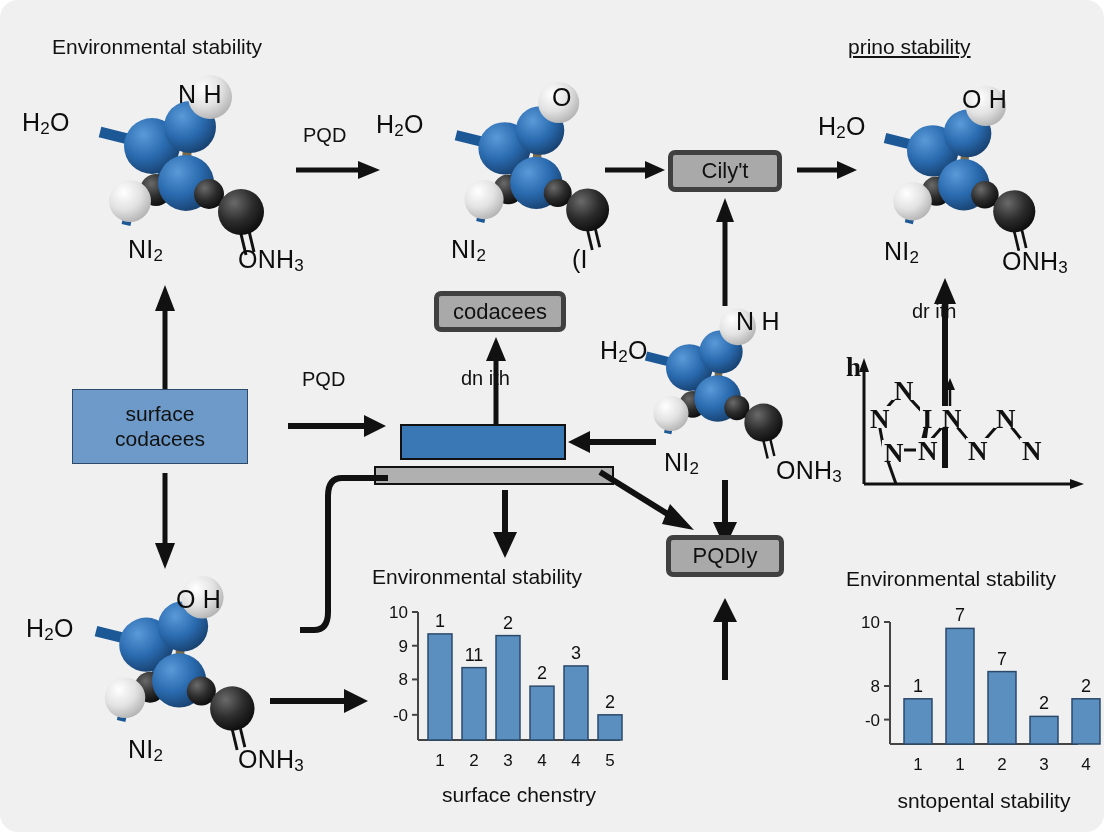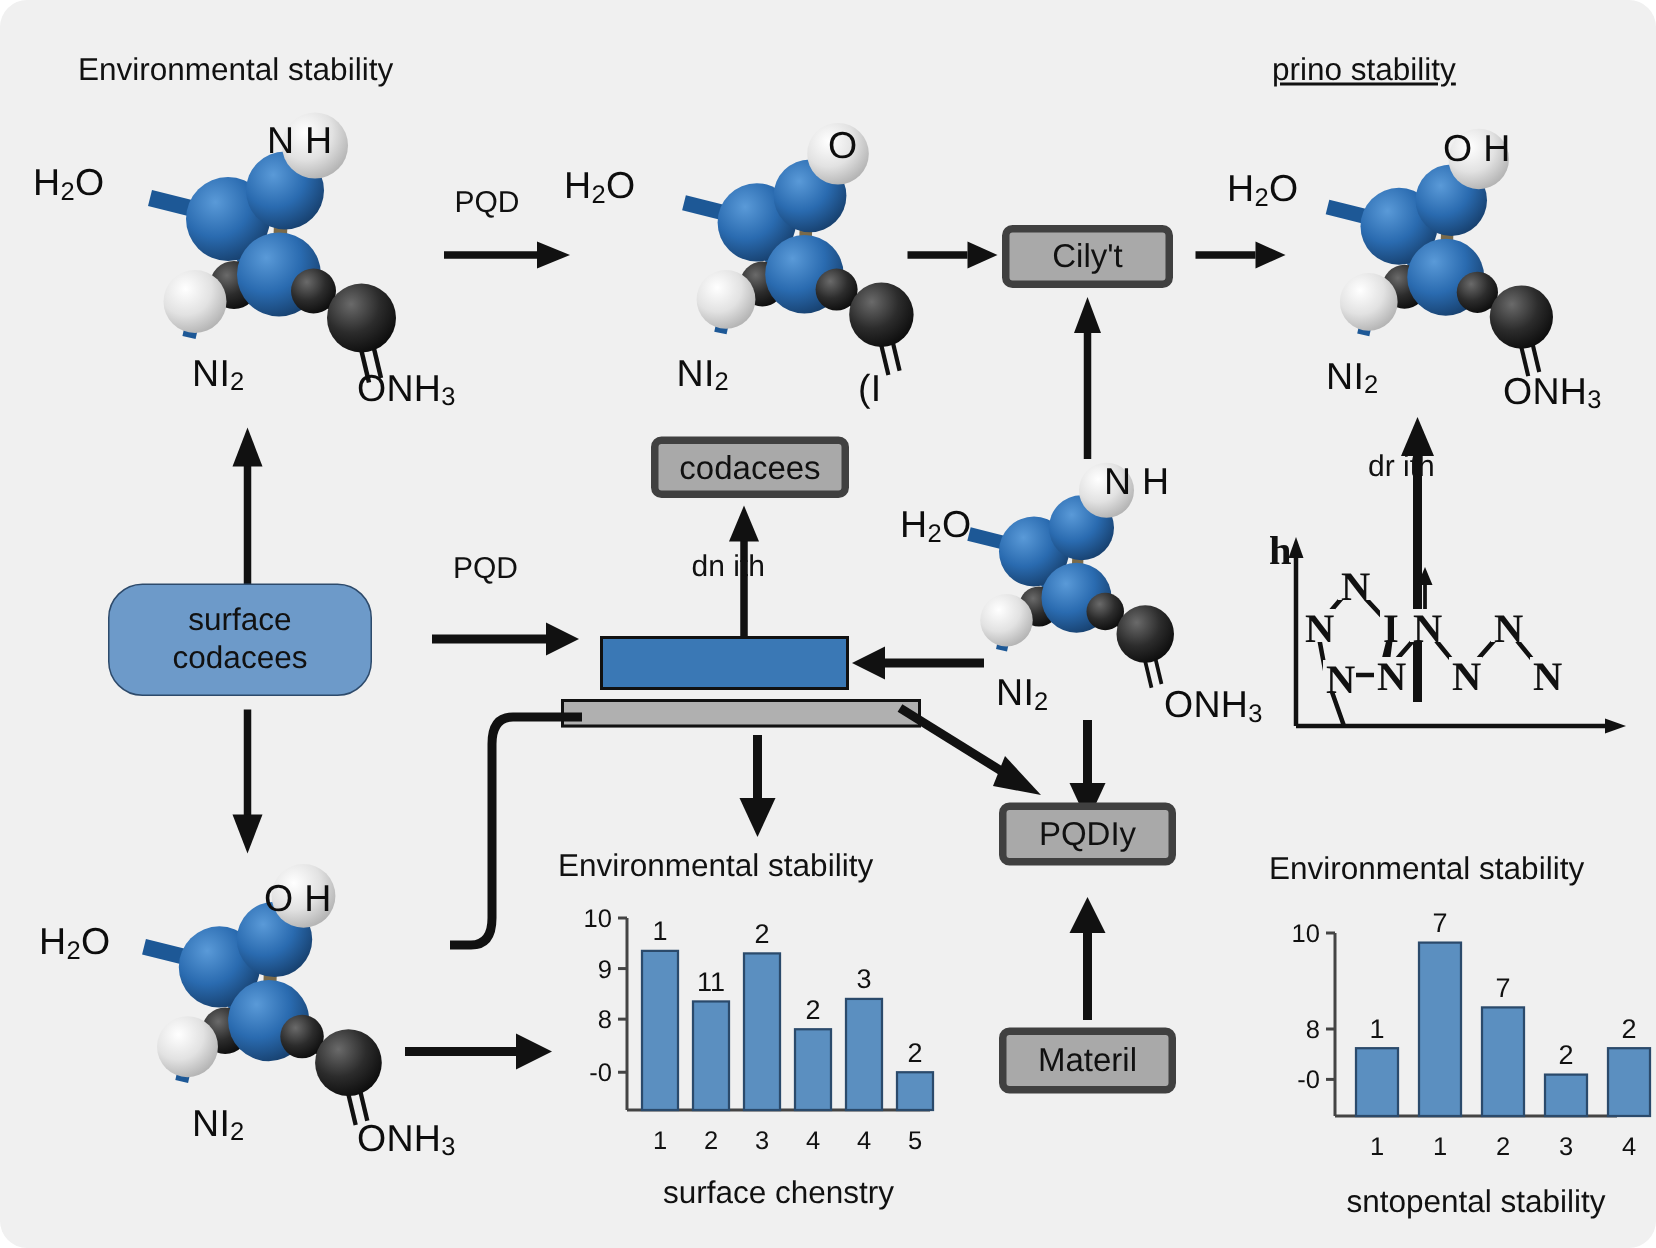--- a/index.html
+++ b/index.html
@@ -173,21 +173,21 @@
     <line x1="13" y1="92" x2="13" y2="22" stroke="#111" stroke-width="5"></line>
     <polygon points="3,24 13,0 23,24" fill="#111"></polygon>
   </svg>
   <div class="abs lbl" style="left:461px;top:367px;">dn ith</div>
 
   <svg class="abs" style="left:152px;top:285px;" width="26" height="108">
     <line x1="13" y1="108" x2="13" y2="24" stroke="#111" stroke-width="5"></line>
     <polygon points="3,26 13,0 23,26" fill="#111"></polygon>
   </svg>
 
-  <div class="abs bluebox" style="left:72px;top:389px;width:176px;height:75px;border-radius:23px;">
+  <div class="abs bluebox" style="left:72px;top:389px;width:176px;height:75px;">
     <span>surface</span>
     <span>codacees</span>
   </div>
 
   <div class="abs lbl" style="left:302px;top:368px;">PQD</div>
   <svg class="abs" style="left:288px;top:414px;" width="100" height="24">
     <line x1="0" y1="12" x2="76" y2="12" stroke="#111" stroke-width="6"></line>
     <polygon points="76,1 98,12 76,23" fill="#111"></polygon>
   </svg>
 
@@ -252,23 +252,20 @@
 
   <div class="abs graybox" style="left:666px;top:535px;width:118px;height:42px;">
     <span>PQDIy</span>
   </div>
 
   <svg class="abs" style="left:712px;top:598px;" width="26" height="82">
     <line x1="13" y1="82" x2="13" y2="22" stroke="#111" stroke-width="6"></line>
     <polygon points="1,24 13,0 25,24" fill="#111"></polygon>
   </svg>
 
-  <div class="abs graybox" style="left:666px;top:685px;width:118px;height:44px;">
-    <span>Materil</span>
-  </div>
 
   <div class="abs" style="left:38px;top:570px;">
     <svg width="290" height="215" viewBox="0 0 300 220">
       <line x1="60" y1="62" x2="112" y2="75" stroke="#1d5896" stroke-width="11"></line>
       <line x1="112" y1="75" x2="148" y2="55" stroke="#1d5896" stroke-width="11"></line>
       <line x1="148" y1="55" x2="168" y2="30" stroke="#1d5896" stroke-width="10"></line>
       <line x1="112" y1="78" x2="128" y2="112" stroke="#1d5896" stroke-width="11"></line>
       <line x1="148" y1="58" x2="146" y2="108" stroke="#7a6a4a" stroke-width="9"></line>
       <line x1="128" y1="112" x2="92" y2="128" stroke="#1d5896" stroke-width="10"></line>
       <line x1="92" y1="128" x2="86" y2="155" stroke="#1d5896" stroke-width="9"></line>

